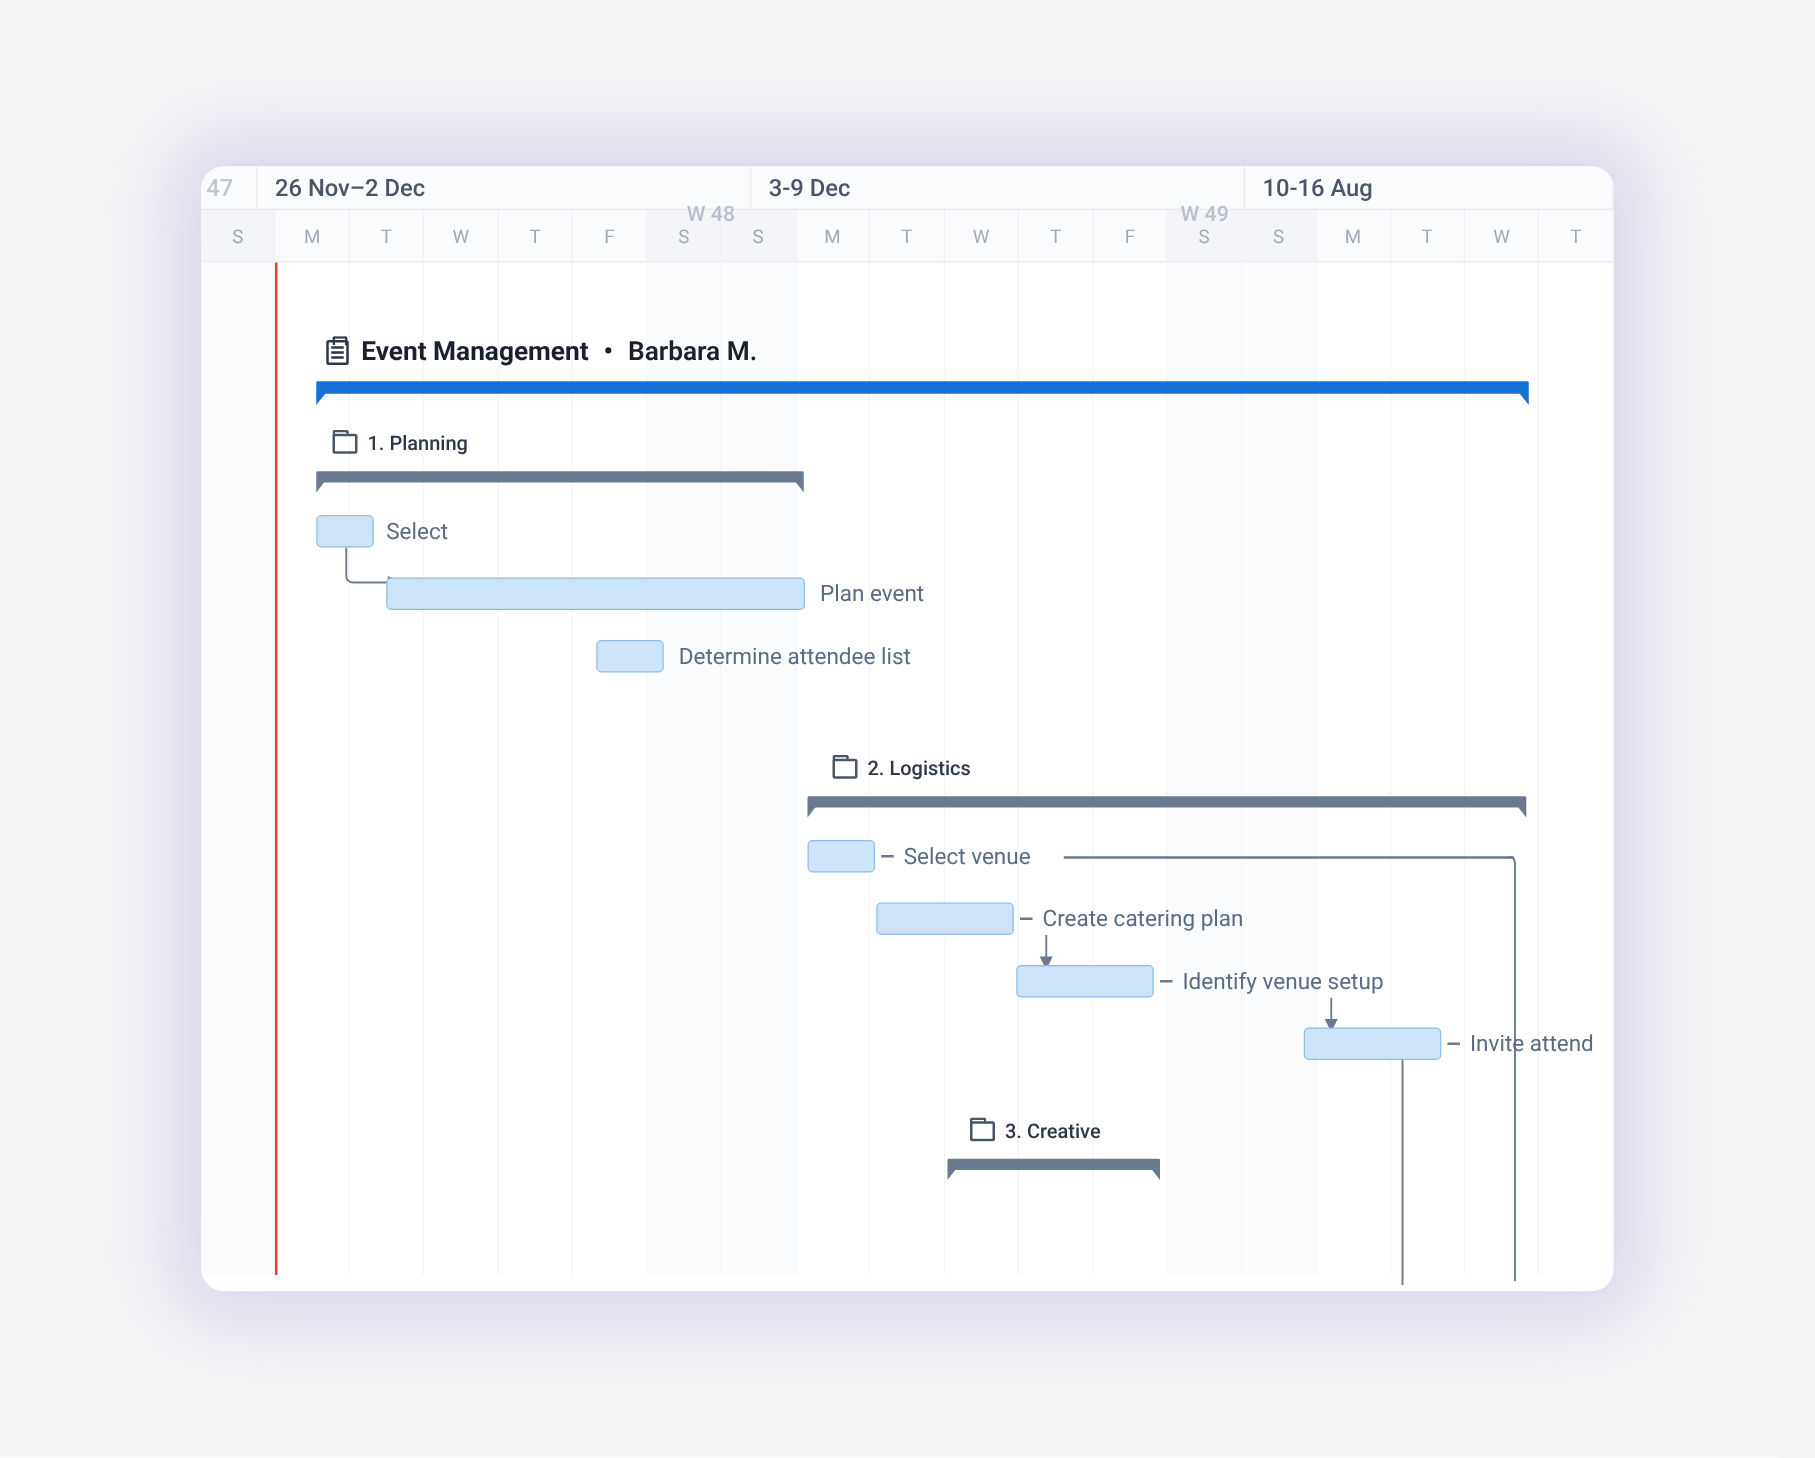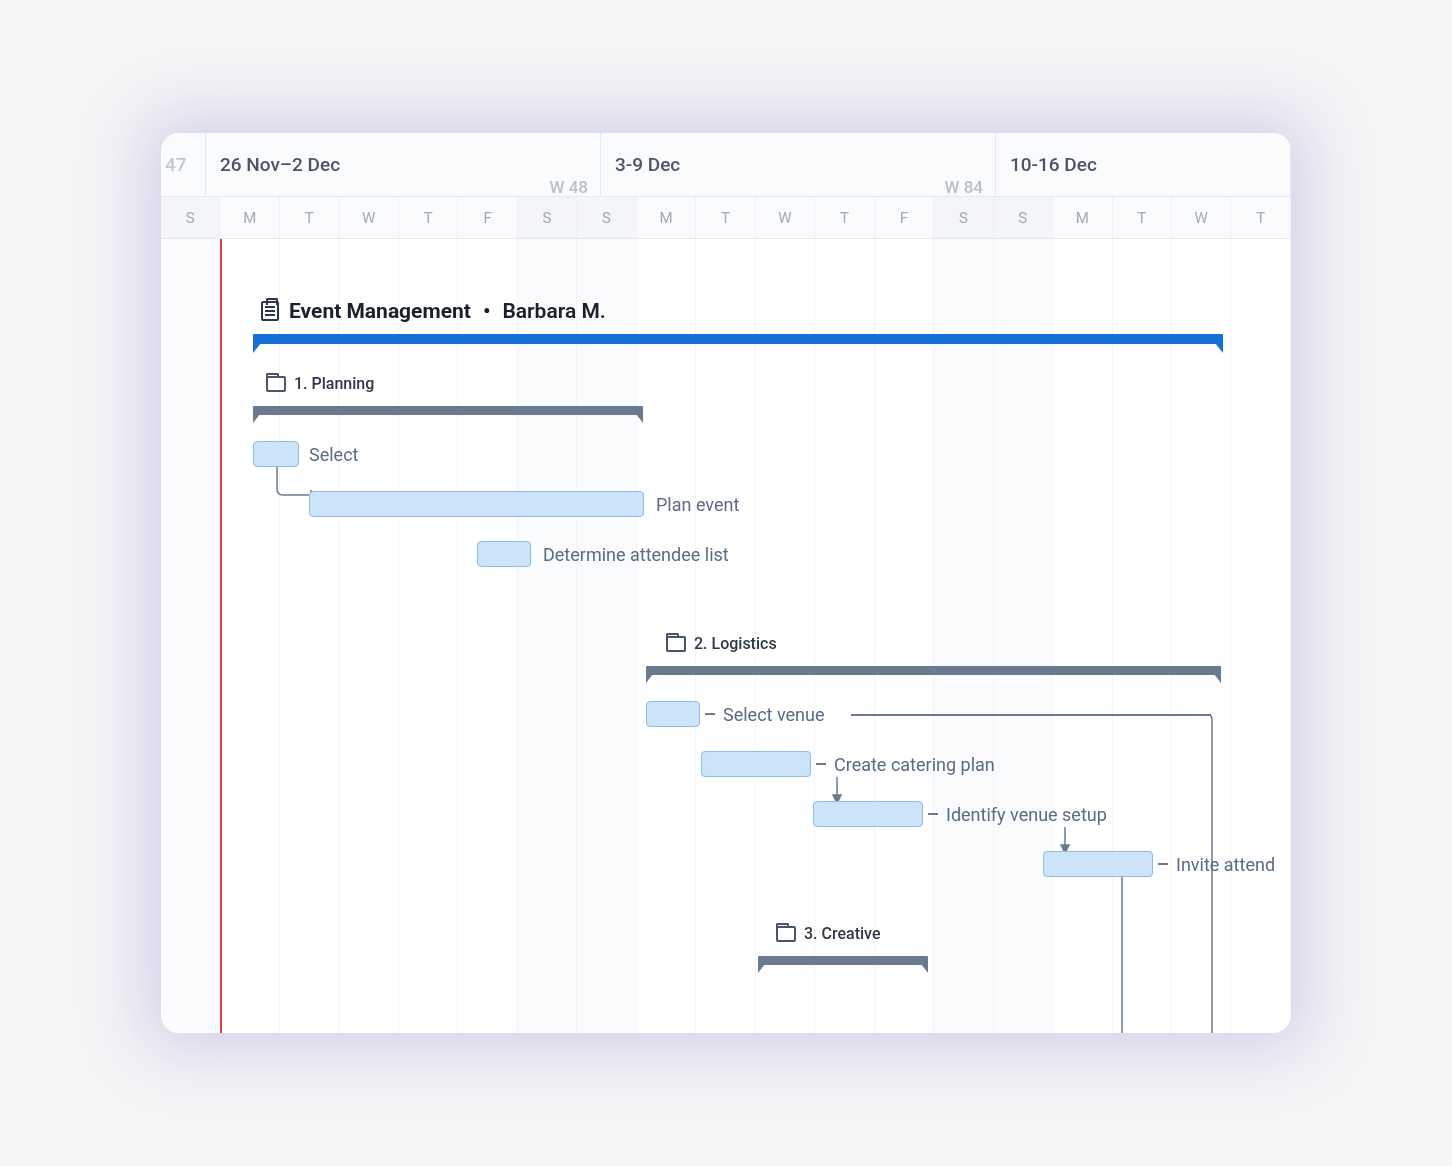--- a/index.html
+++ b/index.html
@@ -16,21 +16,21 @@
   width: 1130px;
   height: 900px;
   background: #fff;
   border-radius: 18px;
   box-shadow: 0 0 60px 20px rgba(120,115,200,0.25);
   overflow: hidden;
   position: relative;
 }
 .header-weeks {
   display: flex;
-  height: 64px;
+  height: 35px;
   border-bottom: 1px solid #e5e8ec;
   background: #fafbfc;
 }
 .week-block {
   position: relative;
   border-right: 1px solid #e5e8ec;
   padding: 0 14px;
   display: flex;
   align-items: center;
   color: #4a5568;
@@ -216,24 +216,24 @@
   <div class="header-weeks" id="weeks">
       <div class="week-block" style="width: 45px; color: rgb(192, 200, 210); padding-left: 4px;">
         <span>47</span>
       </div>
       <div class="week-block" style="width: 395px;">
         <span>26 Nov–2 Dec</span>
         <span class="week-num">W 48</span>
       </div>
       <div class="week-block" style="width: 395px;">
         <span>3-9 Dec</span>
-        <span class="week-num">W 84</span>
+        <span class="week-num">W 49</span>
       </div>
       <div class="week-block" style="width: 295px;">
-        <span>10-16 Dec</span>
+        <span>10-16 Aug</span>
       </div>
     </div>
   <div class="header-days" id="days">
       <div class="day-cell weekend" style="width: 59.4737px;">S</div>
       <div class="day-cell" style="width: 59.4737px;">M</div>
       <div class="day-cell" style="width: 59.4737px;">T</div>
       <div class="day-cell" style="width: 59.4737px;">W</div>
       <div class="day-cell" style="width: 59.4737px;">T</div>
       <div class="day-cell" style="width: 59.4737px;">F</div>
       <div class="day-cell weekend" style="width: 59.4737px;">S</div>

